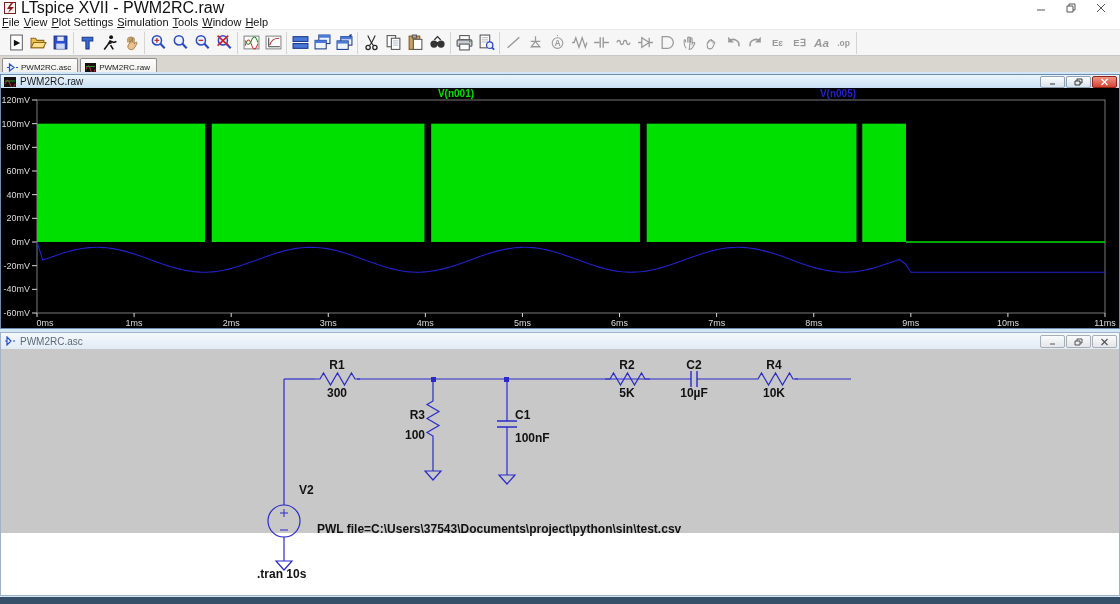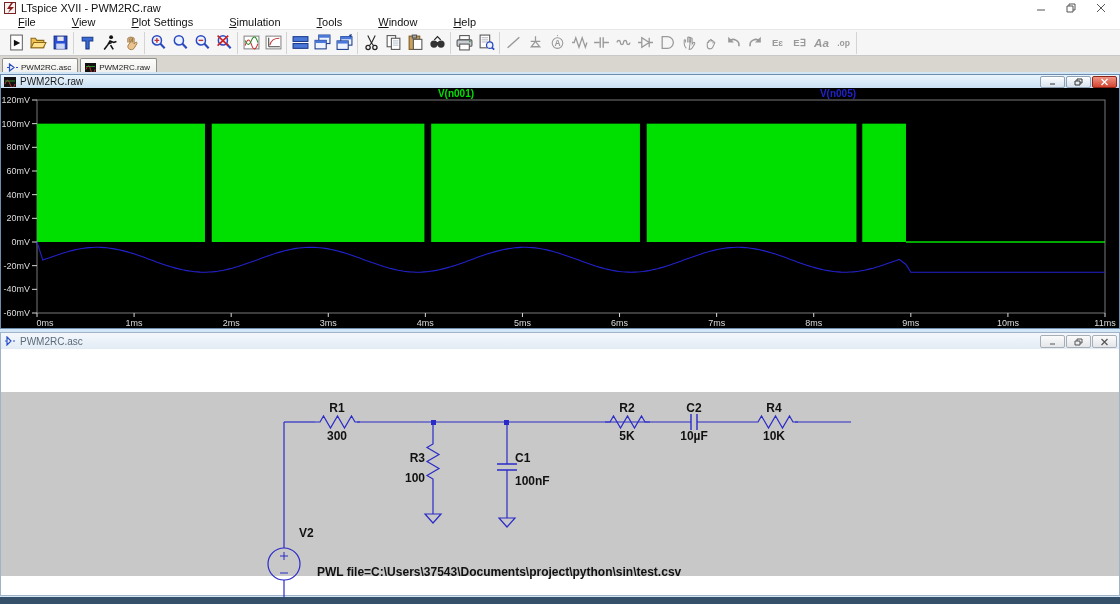--- a/index.html
+++ b/index.html
@@ -1,23 +1,23 @@
 <!DOCTYPE html>
 <html><head>
 <meta charset="utf-8">
 <style>
   html,body{margin:0;padding:0;}
   body{width:1120px;height:604px;overflow:hidden;font-family:"Liberation Sans",sans-serif;background:#fff;position:relative;-webkit-font-smoothing:antialiased;}
   
-  .titlebar{height:15px;display:flex;align-items:center;background:#ffffff;font-size:11px;color:#111;position:relative;}
+  .titlebar{height:15px;display:flex;align-items:center;background:#ffffff;font-size:16px;color:#111;position:relative;}
   .titlebar .app-icon{width:12px;height:12px;margin:0 5px 0 4px;}
   .win-controls{position:absolute;right:4px;top:0;display:flex;height:15px;}
   .win-controls .wbtn{width:30px;height:15px;display:flex;align-items:center;justify-content:center;color:#444;}
   .menubar{height:14px;display:flex;align-items:center;background:#fff;font-size:11px;color:#111;border-bottom:1px solid #e8e8e8;}
-  .menu-item{padding:0 18px;height:14px;line-height:14px;}
+  .menu-item{padding:0 2px;height:14px;line-height:14px;}
   .menu-item u{text-decoration:underline;}
   .toolbar{height:25px;background:#f6f6f6;border-bottom:1px solid #c8c8c8;display:flex;align-items:center;padding-left:3px;}
   .tb-group{display:flex;align-items:center;border-right:1px solid #d4d4d4;padding:0 2px;height:22px;}
   .tbtn{width:22px;height:22px;display:flex;align-items:center;justify-content:center;}
   .tbtn svg{width:17px;height:17px;}
   .tbtn.disabled{opacity:.9;}
   .tabbar{height:19px;background:#d9d6cf;display:flex;align-items:flex-end;padding-left:2px;border-bottom:1px solid #b8b5ae;}
   .tab{display:flex;align-items:center;gap:3px;font-size:8px;color:#222;background:linear-gradient(#fdfdfc,#ececea);border:1px solid #8f8f8f;border-bottom:none;border-radius:2px 2px 0 0;padding:2px 6px 2px 4px;margin-right:2px;height:12px;}
   .tab svg{width:11px;height:9px;}
   
@@ -445,21 +445,21 @@
               <path d="M3 3V1h5v4H6M1 3h5v4H1z" stroke="#555" fill="none"></path>
             </svg>
           </span>
         <span class="cbtn gray">
             <svg width="9" height="8" viewBox="0 0 9 8">
               <path d="M1.5 1l6 6m0-6l-6 6" stroke="#555" stroke-width="1.2"></path>
             </svg>
           </span>
       </div>
     </div>
-    <div class="schem-content" style="height:184px;margin-top:43px;">
+    <div class="schem-content" style="height:184px;">
       <svg width="1118" height="246" font-size="12" font-weight="bold">
         <g stroke="#2a2ac8" fill="none" stroke-width="1.2">
 
           <path d="M283 30H314"></path>
           <path d="M356 30H690"></path>
           <path d="M696 30H752"></path>
           <path d="M794 30H850"></path>
 
           <path d="M314 30h5l3.5-6 7 12 7-12 7 12 7-12 3.5 6h5"></path>
 

